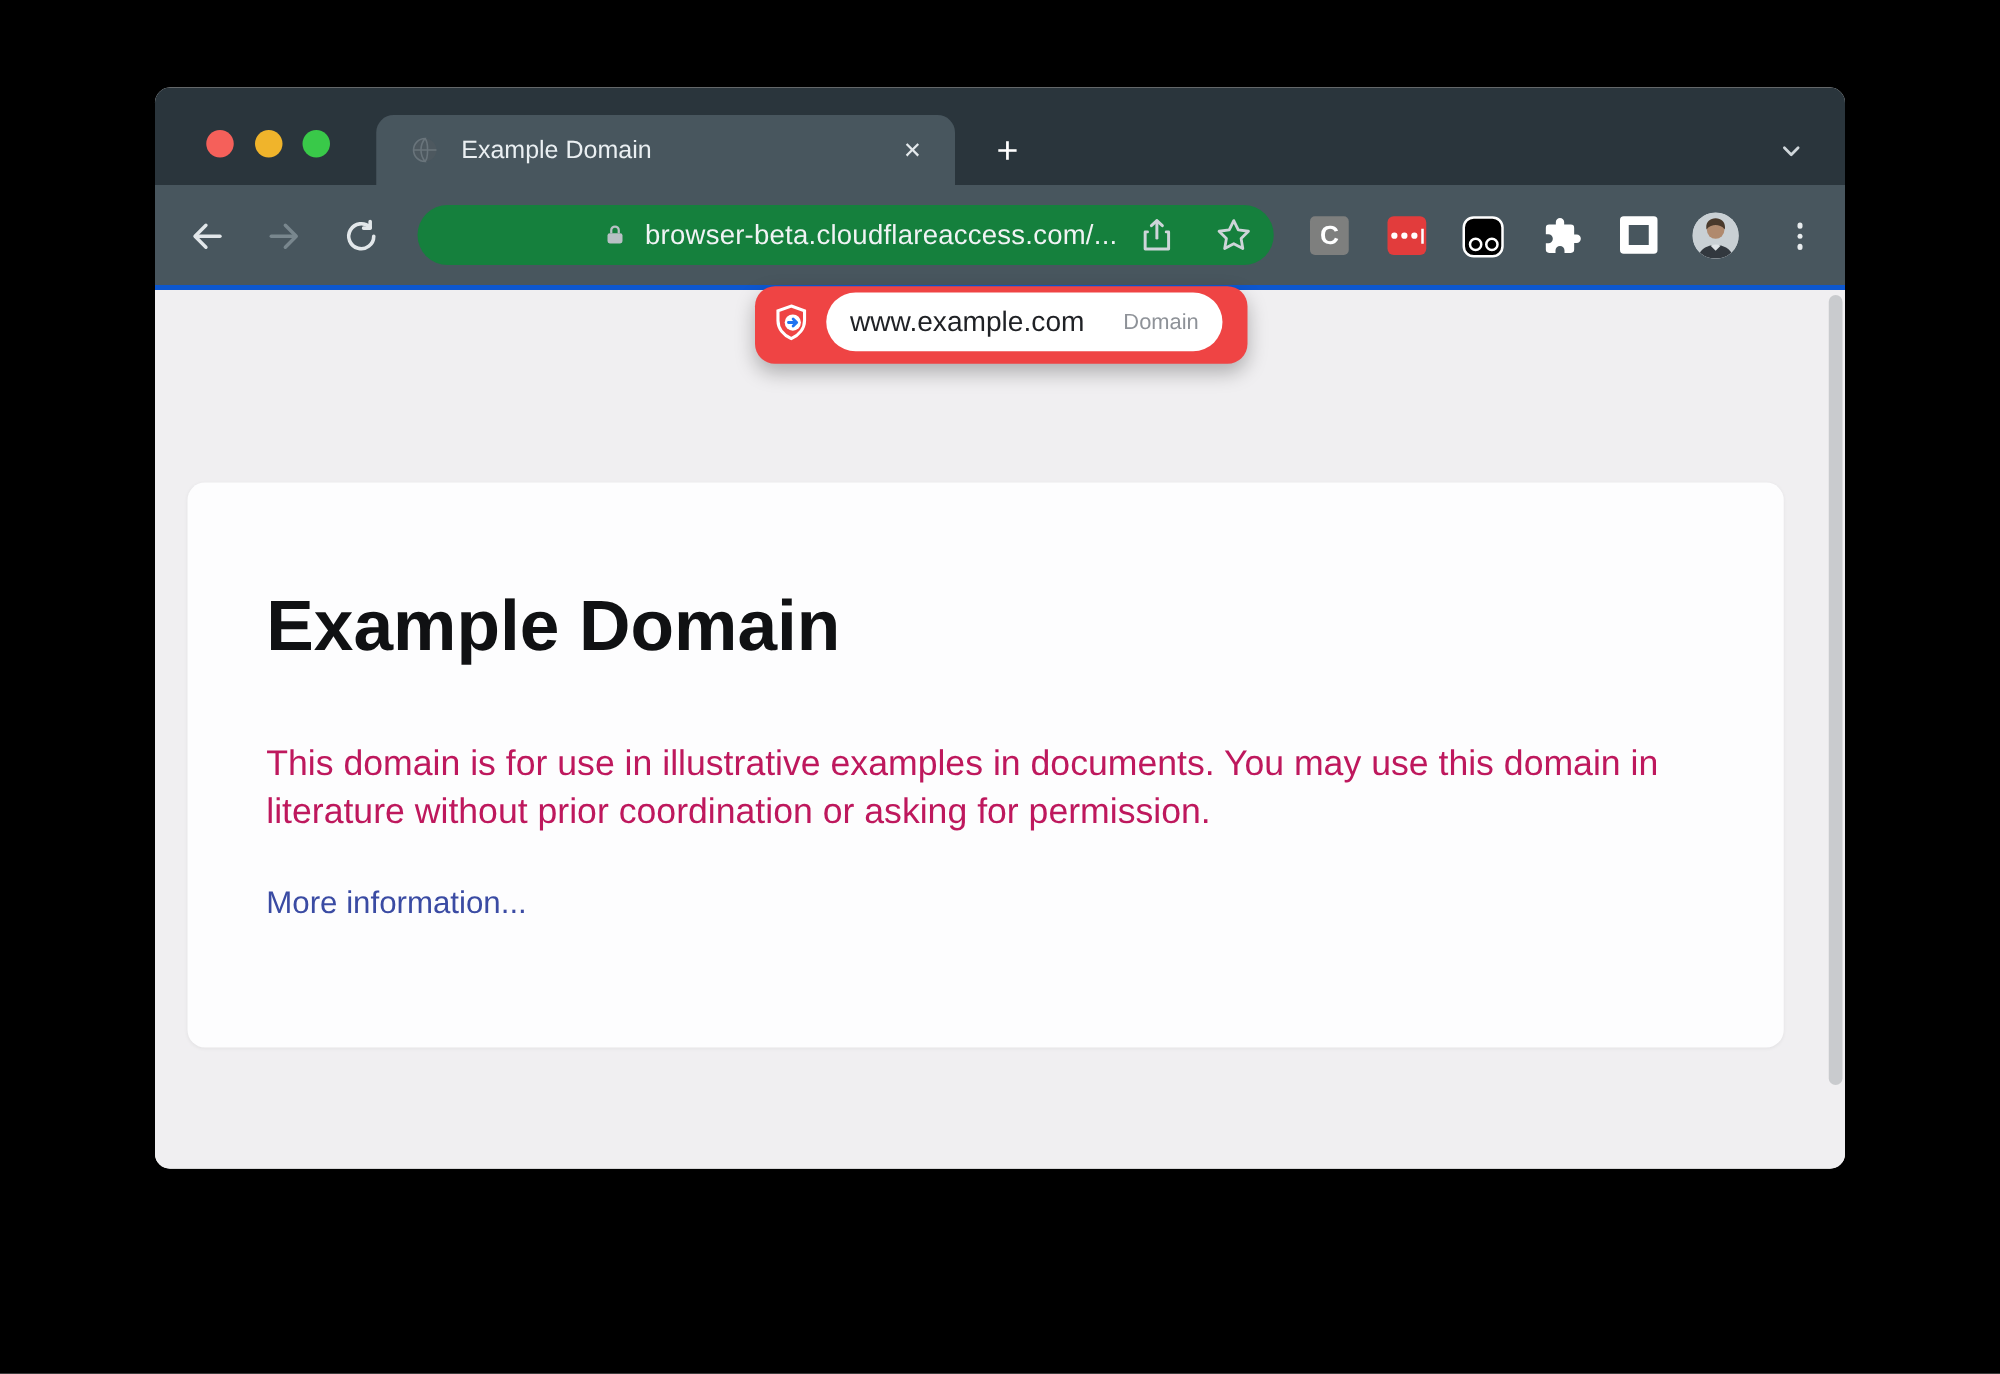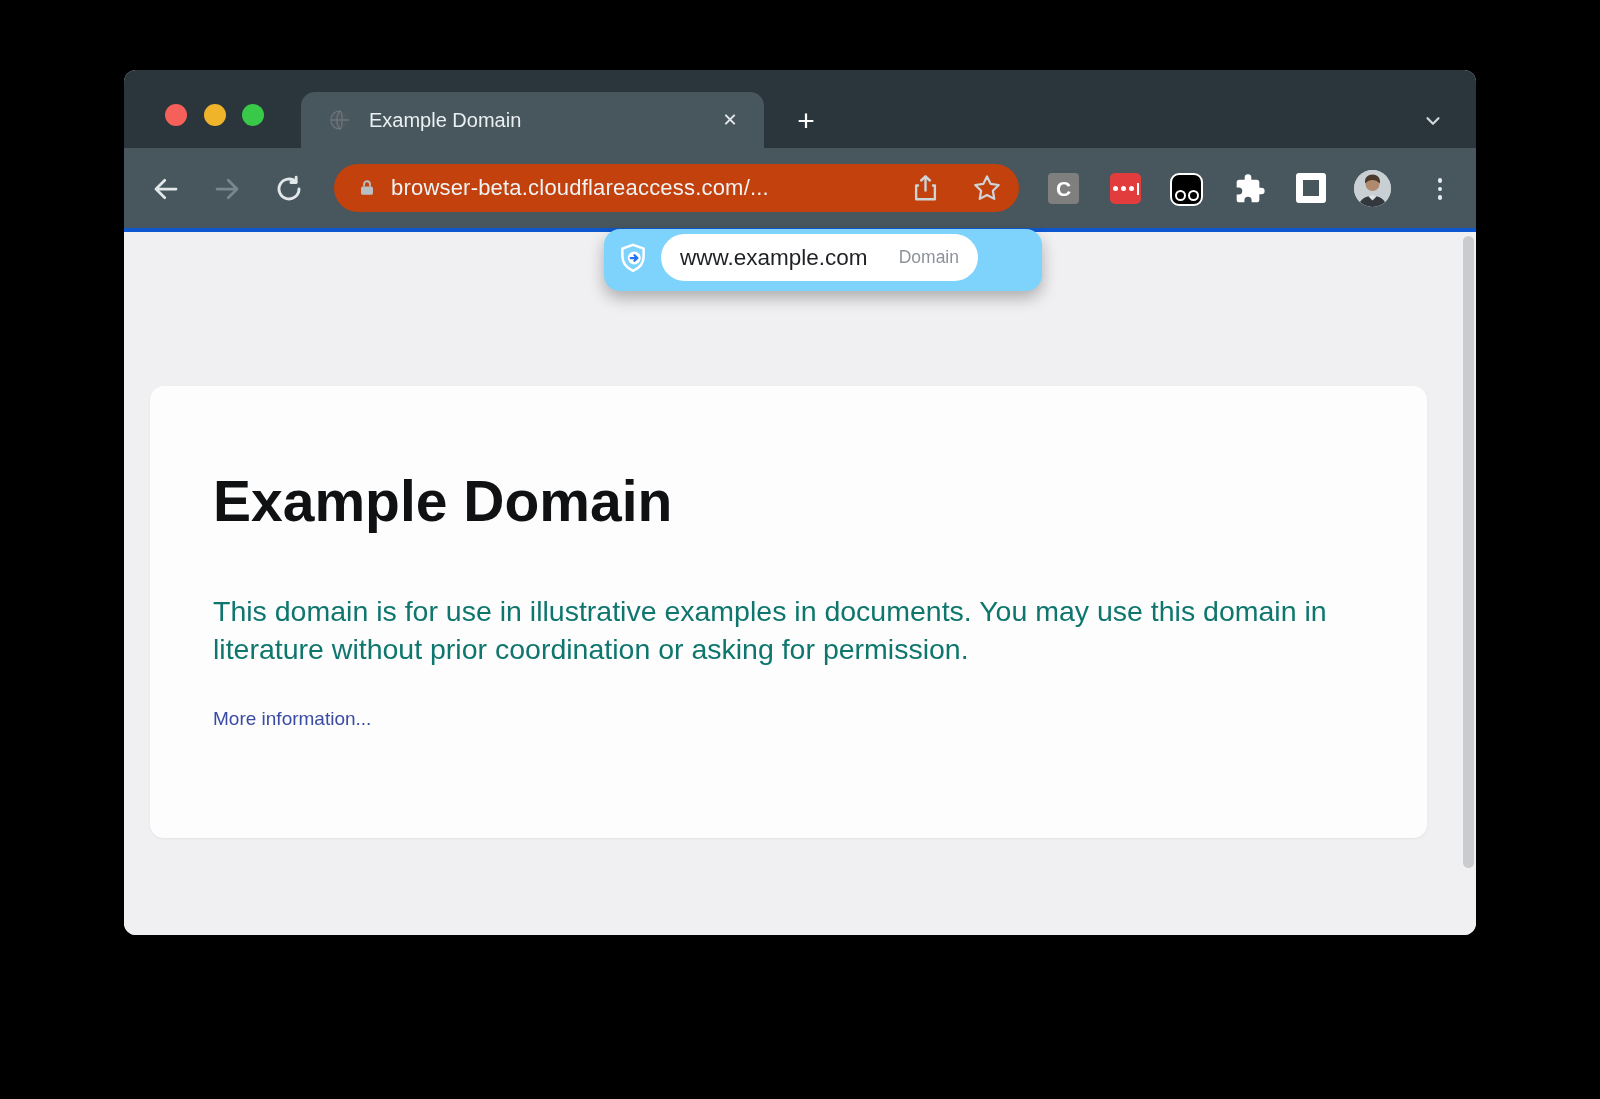--- a/index.html
+++ b/index.html
@@ -33,21 +33,21 @@
   }
   .strip-chevron{position:absolute;left:1295px;top:37px;width:28px;height:28px;display:flex;align-items:center;justify-content:center;}
   
   .toolbar{position:absolute;top:78px;left:0;right:0;height:80px;background:#48565e;}
   .navbtn{position:absolute;top:24px;width:34px;height:34px;display:flex;align-items:center;justify-content:center;}
   .navbtn.back{left:25px;}
   .navbtn.fwd{left:86px;}
   .navbtn.reload{left:148px;}
   .urlbar{
     position:absolute;left:210px;top:16px;width:685px;height:48px;border-radius:24px;
-    background:#c2410c;display:flex;align-items:center;
+    background:#15803d;display:flex;align-items:center;justify-content:center;
   }
   .lock{margin-left:24px;width:18px;height:20px;flex:0 0 auto;}
   .url-text{margin-left:15px;font-size:22px;color:#f0f3f4;white-space:nowrap;letter-spacing:.2px;}
   .urlbar .share{position:absolute;left:575px;top:9px;width:30px;height:30px;}
   .urlbar .star{position:absolute;left:638px;top:9px;width:30px;height:30px;}
   .ext{position:absolute;top:25px;}
   .ext-c{left:924px;width:31px;height:31px;background:#7e7f7e;border-radius:4px;
     display:flex;align-items:center;justify-content:center;color:#fff;font-size:21px;font-weight:bold;}
   .ext-red{left:986px;width:31px;height:31px;background:#e23c3c;border-radius:5px;
     display:flex;align-items:center;justify-content:center;gap:3px;}
@@ -60,44 +60,44 @@
   .ext-panel{left:1172px;width:30px;height:30px;border:7px solid #fff;border-radius:3px;box-sizing:border-box;background:transparent;}
   .avatar{position:absolute;left:1230px;top:22px;width:37px;height:37px;border-radius:50%;overflow:hidden;background:#ccd3d7;}
   .kebab{position:absolute;left:1300px;top:24px;width:32px;height:34px;display:flex;flex-direction:column;align-items:center;justify-content:center;gap:4px;}
   .kebab .dot{width:4.5px;height:4.5px;border-radius:50%;background:#e8ecee;}
   
   .accent-line{position:absolute;top:158px;left:0;right:0;height:4px;background:#0d57cf;}
   .content{position:absolute;top:162px;left:0;right:0;bottom:0;background:#f0eff1;}
   
   .overlay-pill{
     position:absolute;left:480px;top:159px;width:394px;height:62px;border-radius:16px;
-    background:#7dd3fc;box-shadow:0 7px 16px rgba(0,0,0,.28);z-index:5;padding-left:44px;
+    background:#ef4444;box-shadow:0 7px 16px rgba(0,0,0,.28);z-index:5;
   }
   .overlay-pill .shield{position:absolute;left:14px;top:14px;width:30px;height:30px;}
   .overlay-inner{
     position:absolute;left:57px;top:5px;width:317px;height:47px;border-radius:24px;background:#fff;
     display:flex;align-items:center;justify-content:space-between;box-sizing:border-box;padding:0 19px;
   }
   .overlay-domain{font-size:22.5px;color:#1f2125;}
   .overlay-expand{font-size:17.5px;color:#8e9298;}
   
   .card{
     position:absolute;left:26px;top:154px;width:1277px;height:452px;background:#fdfdfe;
     border-radius:14px;box-shadow:0 1px 3px rgba(0,0,0,.05);
   }
   .card h1{
     position:absolute;left:63px;top:83px;margin:0;font-size:57px;font-weight:bold;color:#101113;
     letter-spacing:0;line-height:1.15;
   }
   .card p{
     position:absolute;left:63px;top:206px;margin:0;width:1150px;
-    font-size:28.5px;line-height:38px;color:#0f766e;
+    font-size:28.5px;line-height:38px;color:#be185d;
   }
   .card a{
-    position:absolute;left:63px;top:322px;font-size:19px;color:#3a4ba3;text-decoration:none;
+    position:absolute;left:63px;top:322px;font-size:25px;color:#3a4ba3;text-decoration:none;
   }
   
   .scrollbar-thumb{
     position:absolute;right:2px;top:4px;width:11px;height:632px;border-radius:6px;background:#c9cbce;
   }
 </style>
 </head>
 <body>
 
 <div class="window">

